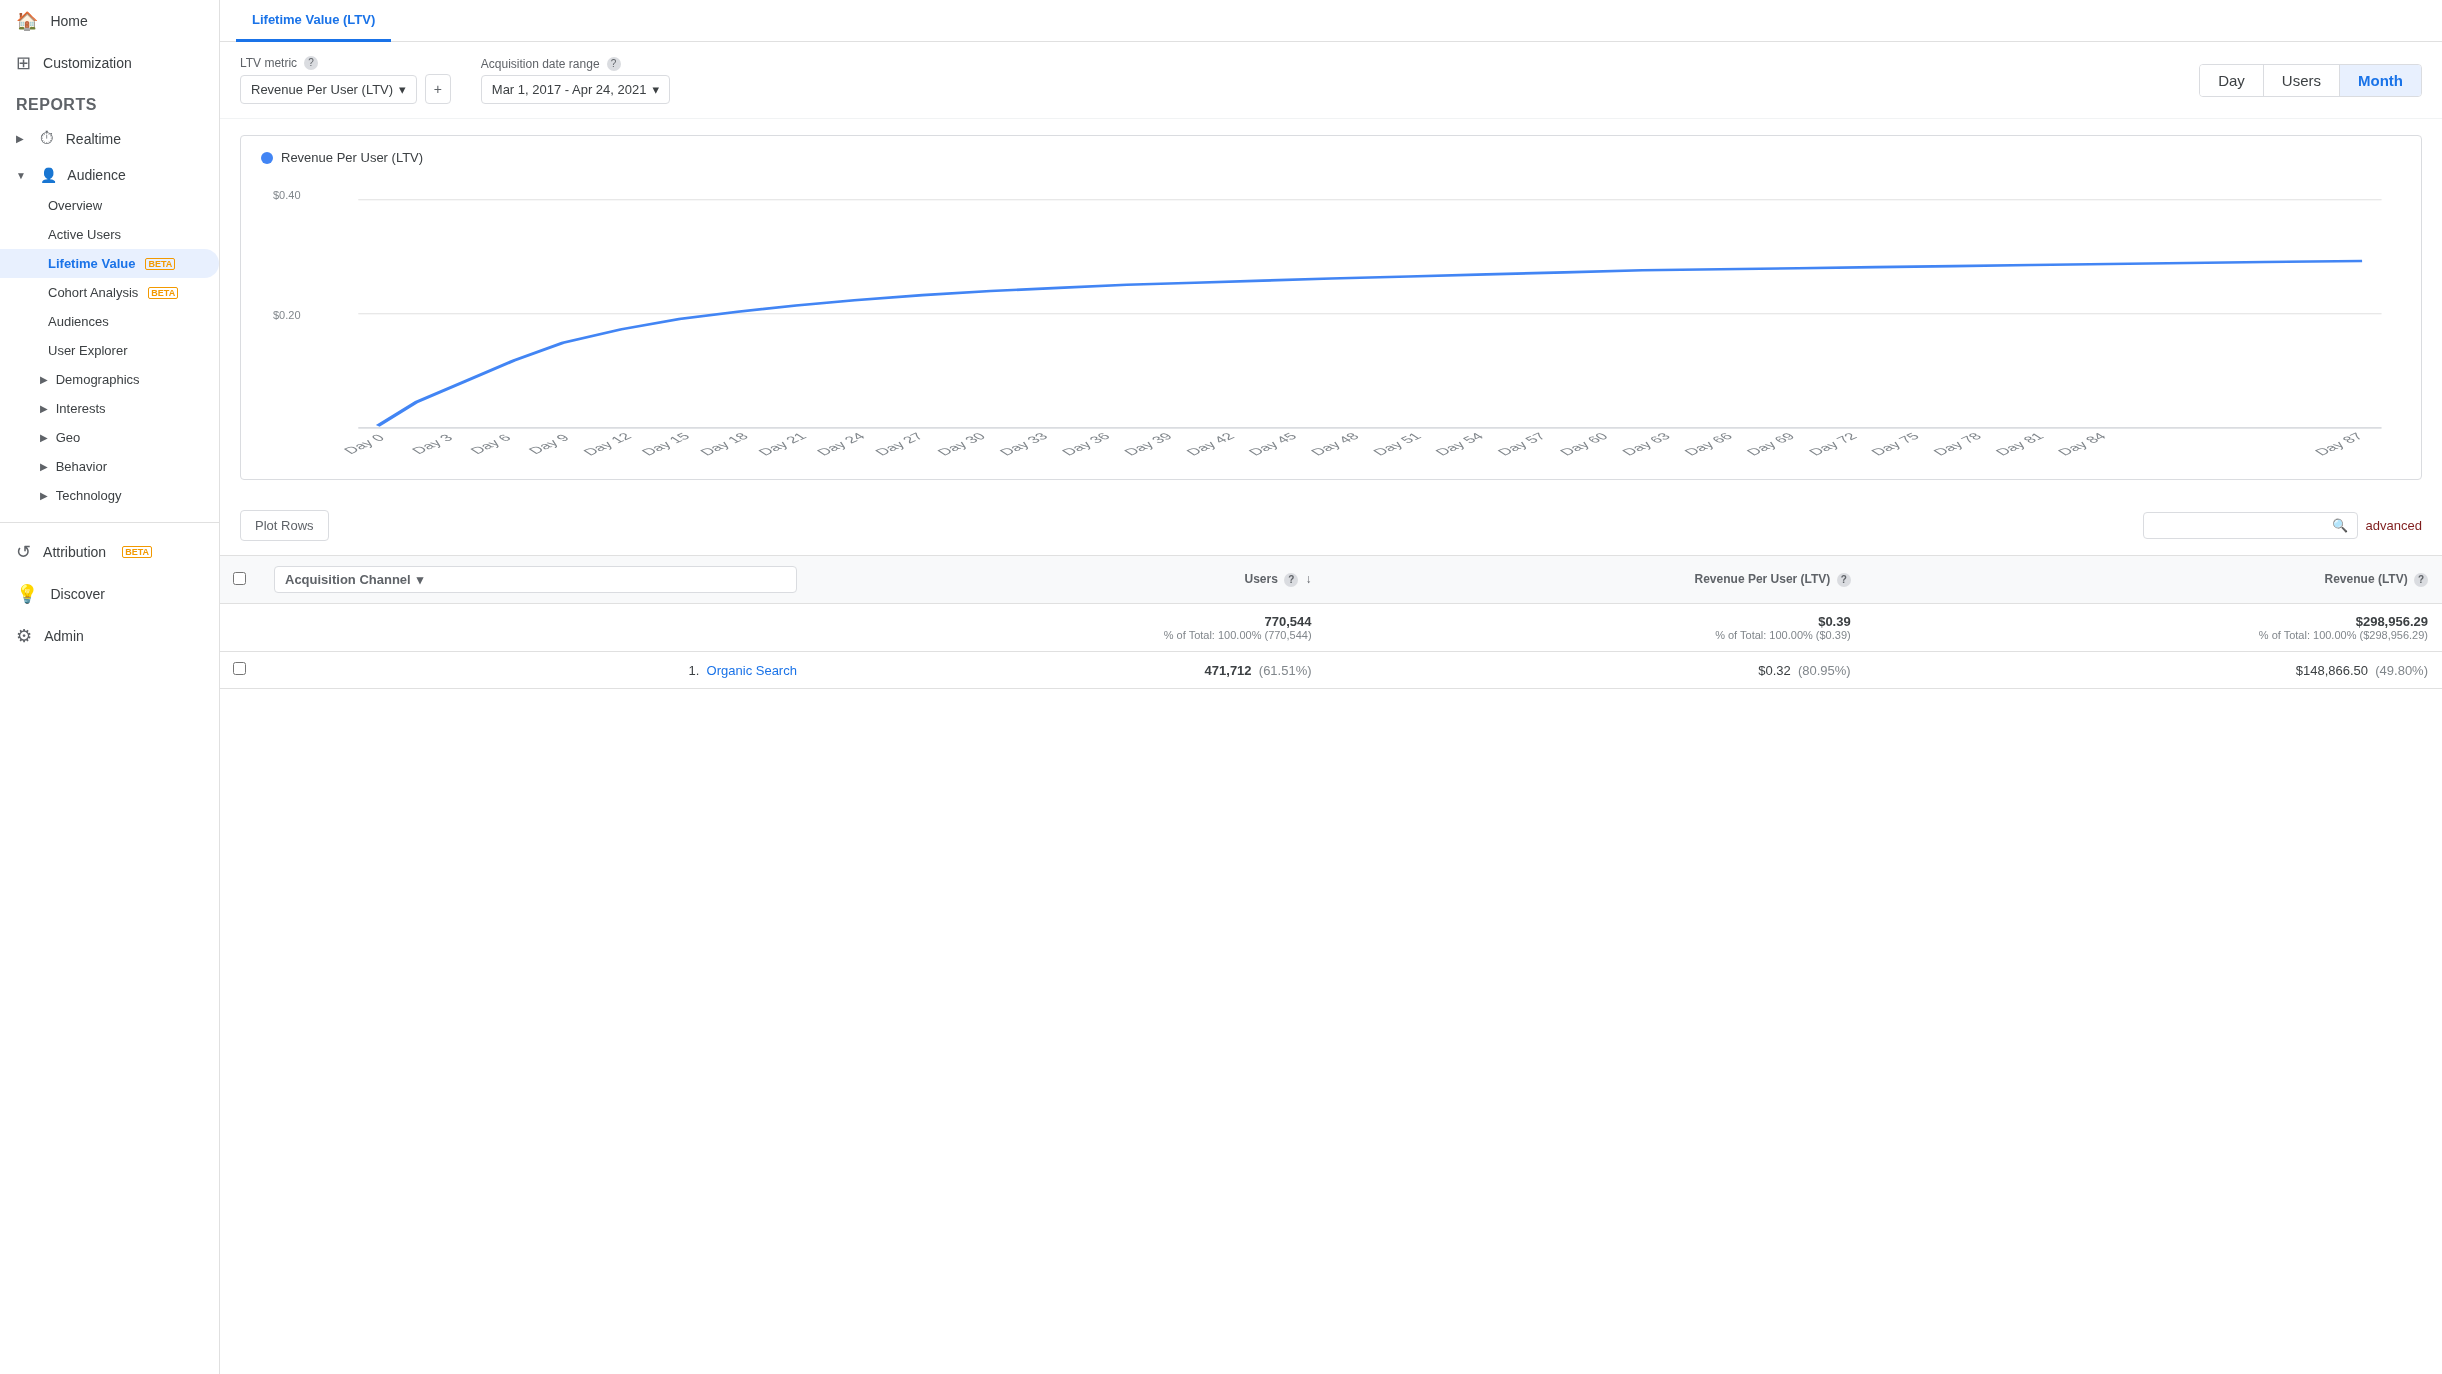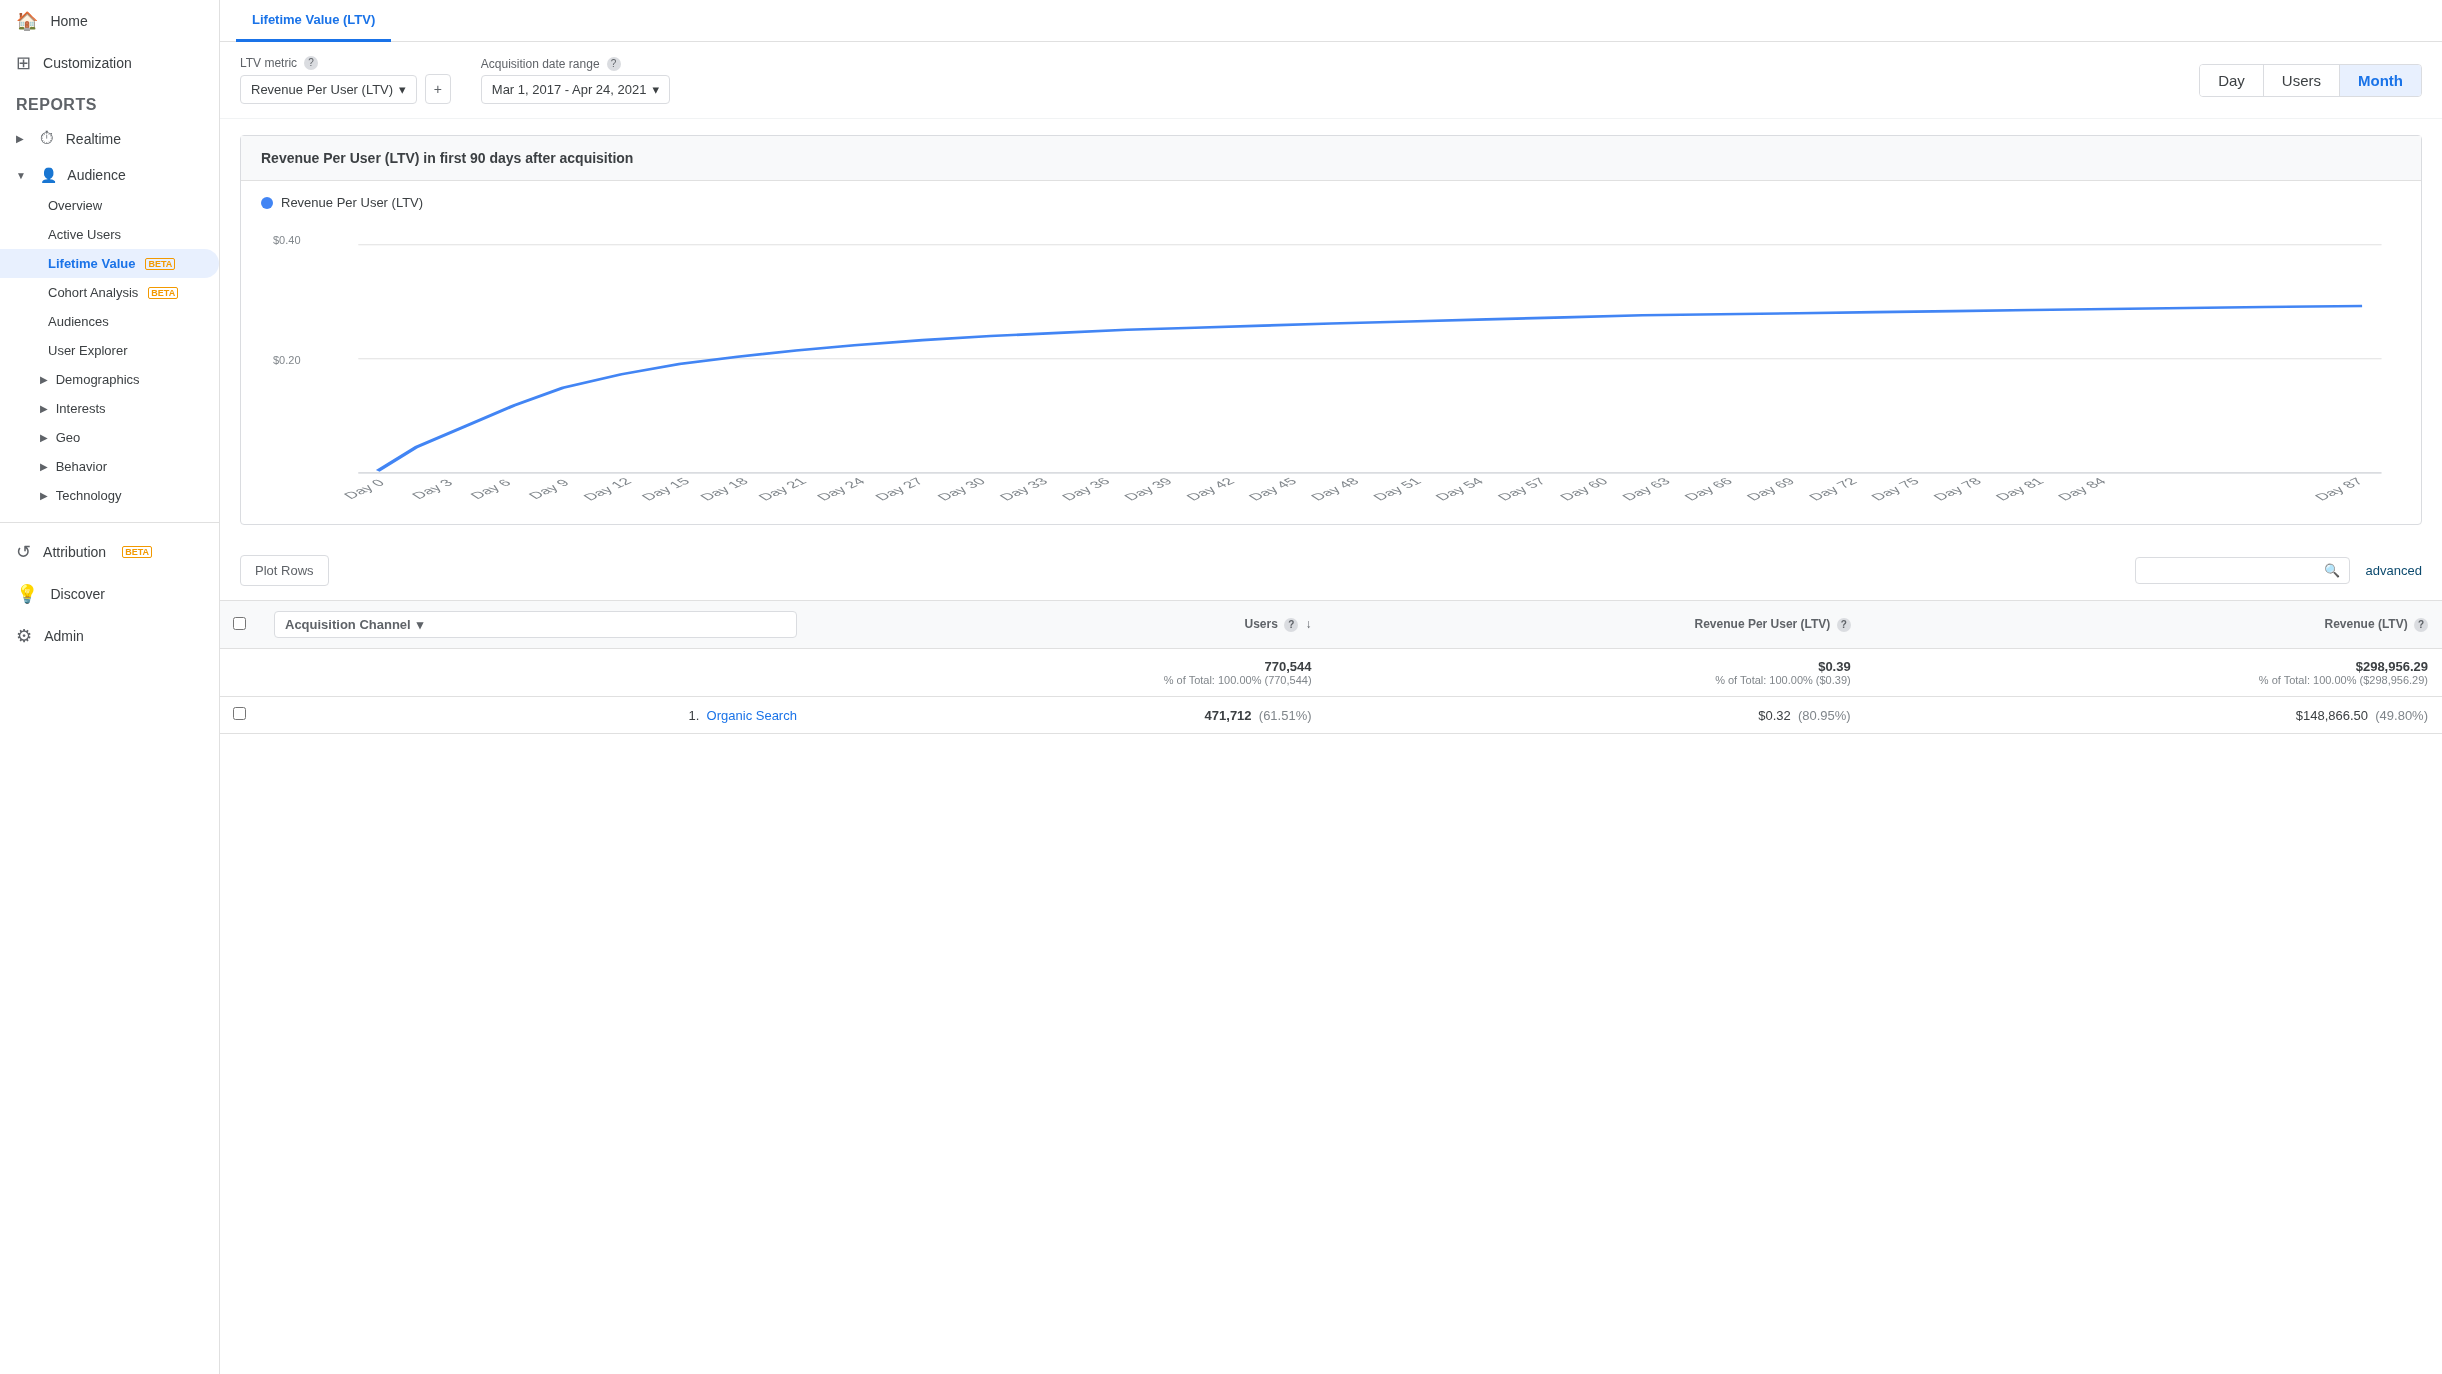--- a/index.html
+++ b/index.html
@@ -238,24 +238,23 @@
       border-radius: 4px;
       padding: 5px 8px;
     }
     .search-input {
       border: none;
       outline: none;
       font-size: 13px;
       width: 180px;
     }
     .advanced-link {
-      color: #0c4a6e;
-      font-size: 13px;
-      cursor: pointer;
-      margin-left: 8px;
+      color: #7f1d1d;
+      font-size: 13px;
+      cursor: pointer;
       text-decoration: none;
     }
 
     
     .data-table {
       width: 100%;
       border-collapse: collapse;
       margin: 0 0 0 0;
     }
     .data-table th {
@@ -442,23 +441,20 @@
       </div>
 
       <div class="period-buttons">
         <button class="period-btn">Day</button>
         <button class="period-btn">Users</button>
         <button class="period-btn active">Month</button>
       </div>
     </div>
 
     <div class="chart-section">
-      <div class="chart-title-row">
-        <span>Revenue Per User (LTV) in first 90 days after acquisition</span>
-      </div>
       <div class="chart-legend">
         <span class="legend-dot" style="background:#4285f4;"></span>
         <span>Revenue Per User (LTV)</span>
       </div>
       <div class="chart-container">
 
         <div style="position:relative; height: 300px;">
           <span class="y-axis-label" style="top:10px;">$0.40</span>
           <span class="y-axis-label" style="top:130px;">$0.20</span>
           <svg class="ltv-chart" viewBox="0 0 1100 270" preserveAspectRatio="none">

